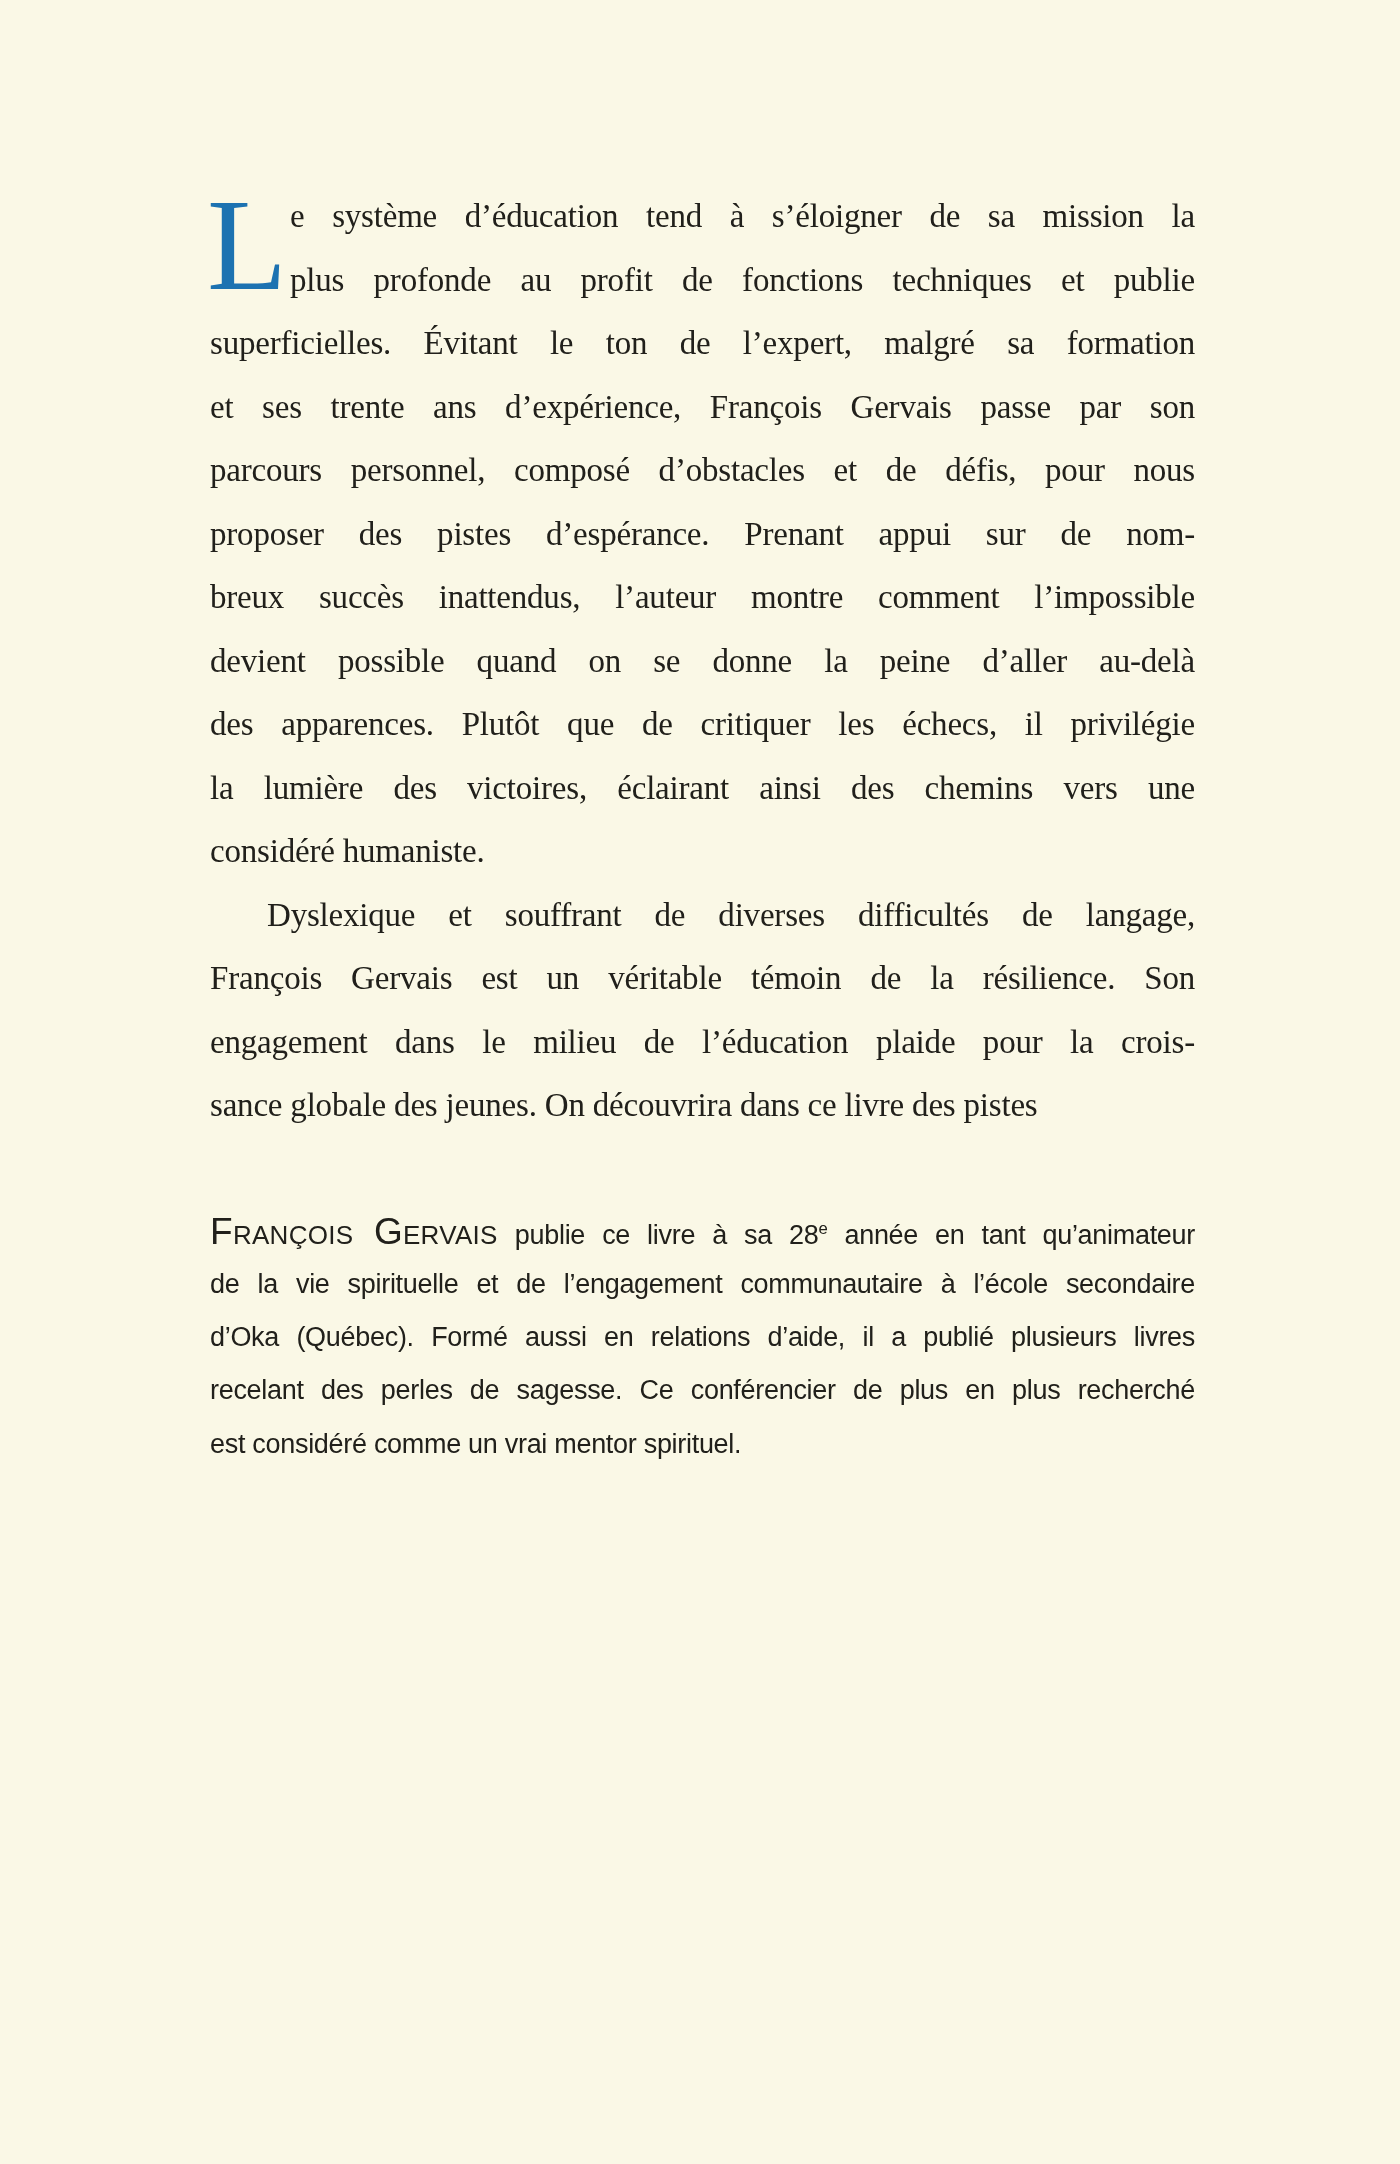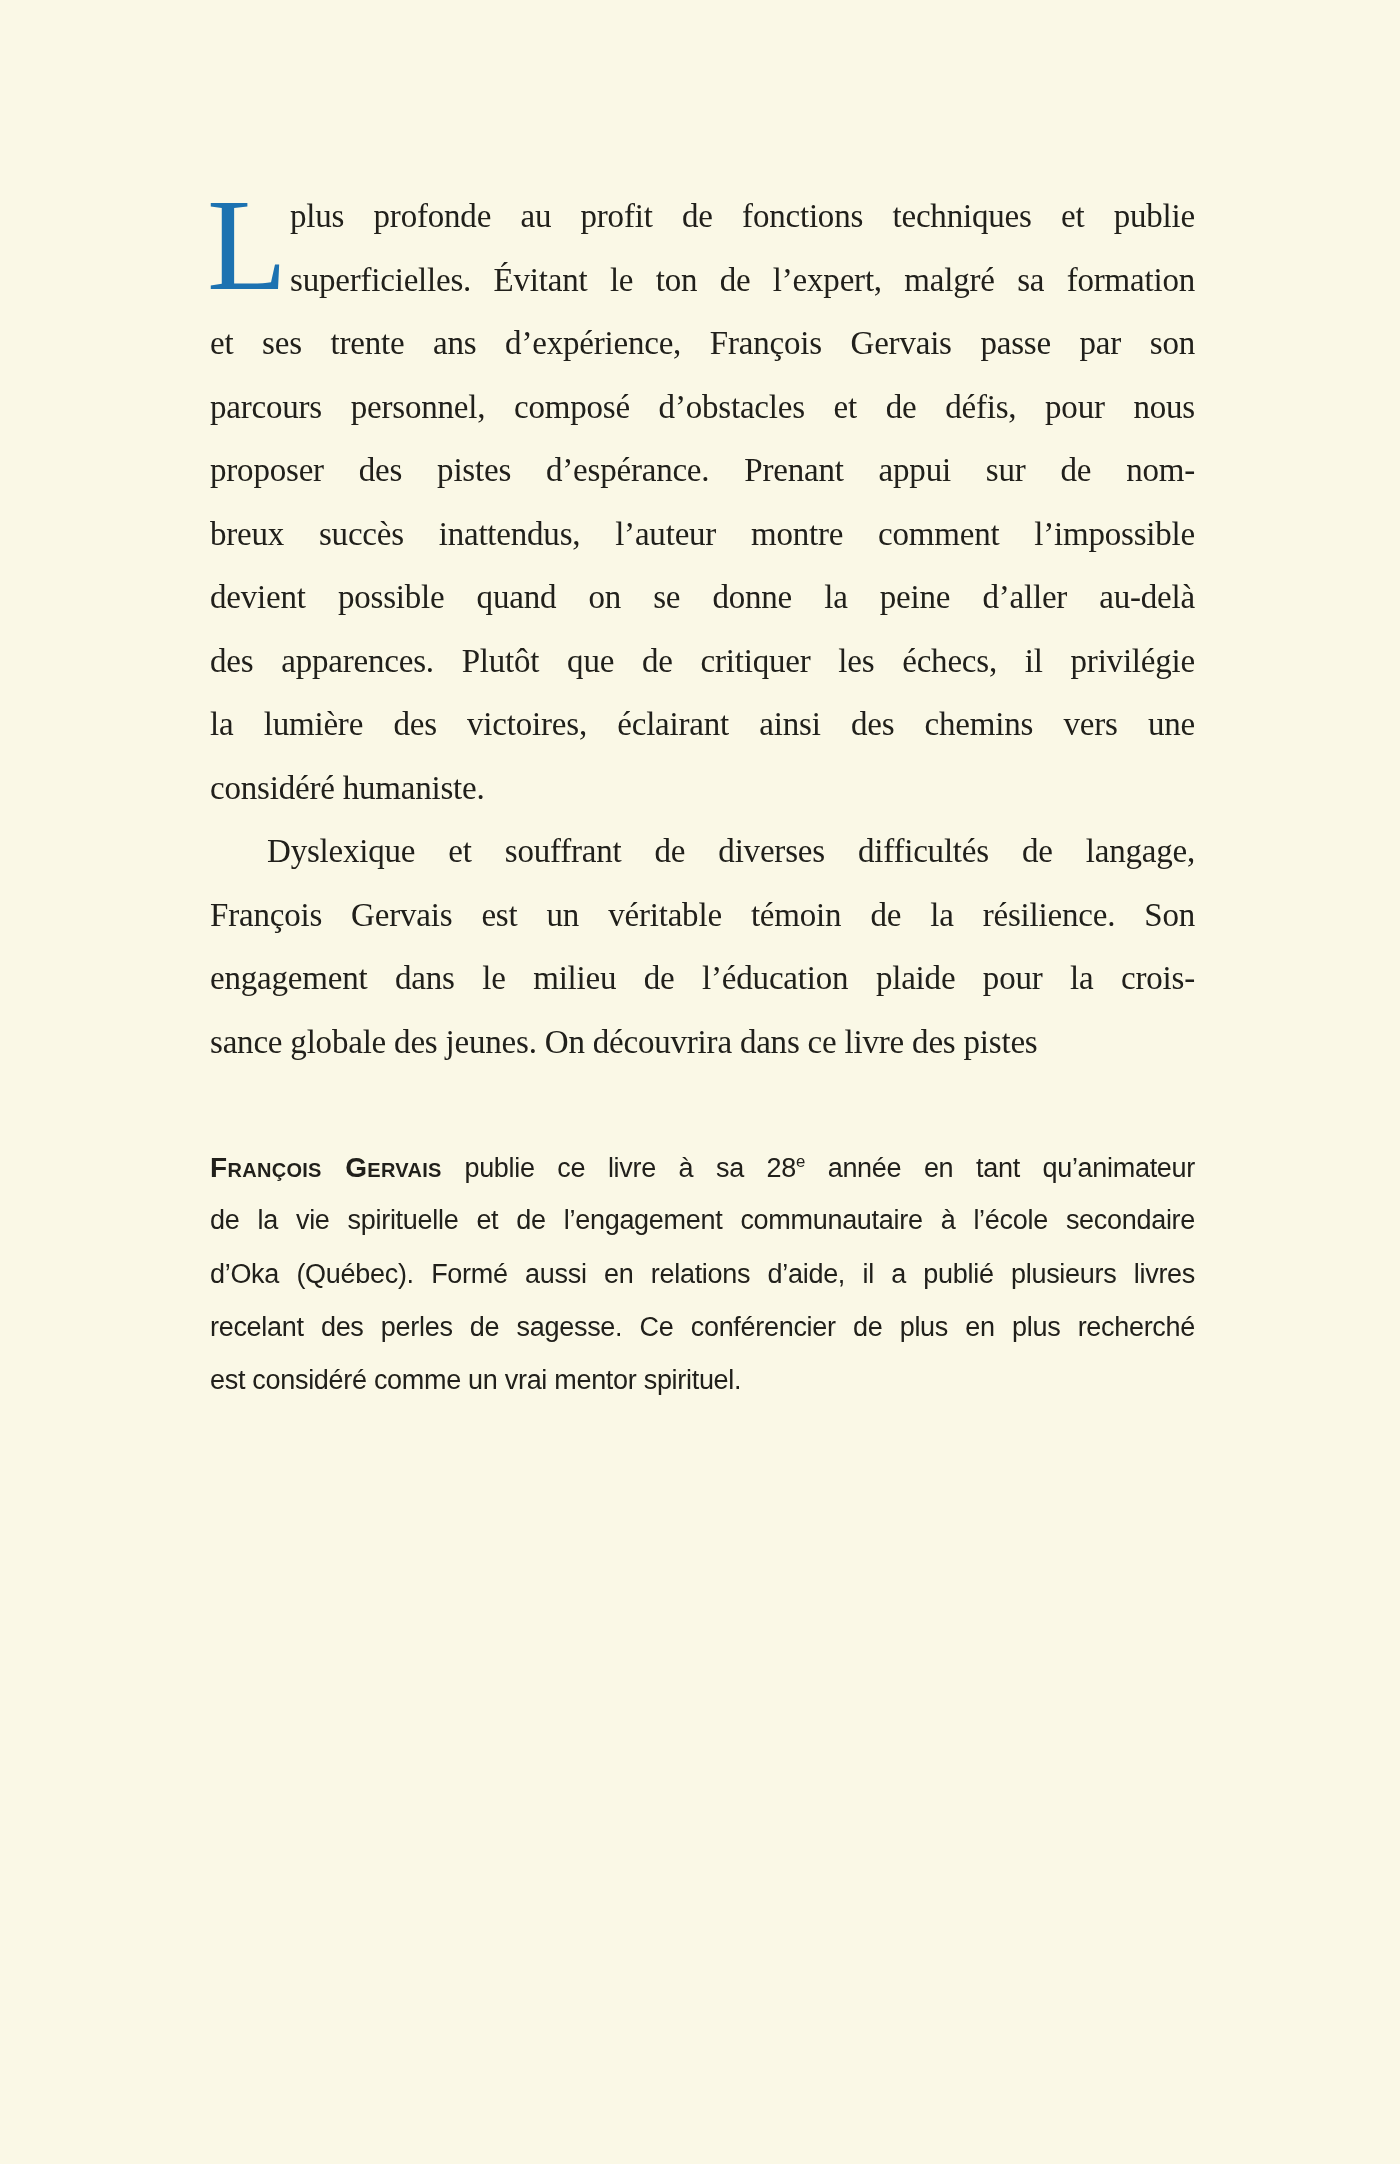--- a/index.html
+++ b/index.html
@@ -62,40 +62,41 @@
     color:var(--ink);
   }
   .bio .line{
     height:53.3px;
     line-height:53.3px;
   }
   .bio .lines > .line:last-child{
     text-align-last:left;
   }
   .bio-name{
-    font-weight:bold;
+    font-weight:normal;
     font-variant:small-caps;
-    font-size:28px;
+    font-size:37px;
     letter-spacing:0.3px;
   }
   .bio sup{
     font-size:0.62em;
     vertical-align:super;
     line-height:0;
   }
 </style>
 </head>
 <body>
 
 <div class="page">
   <div class="text-block">
 
     <div class="para para1">
       <div class="dropcap">L</div>
       <div class="lines">
+          <div class="line">e système d’éducation tend à s’éloigner de sa mission la</div>
           <div class="line">plus profonde au profit de fonctions techniques et publie</div>
           <div class="line">superficielles. Évitant le ton de l’expert, malgré sa formation</div>
           <div class="line">et ses trente ans d’expérience, François Gervais passe par son</div>
           <div class="line">parcours personnel, composé d’obstacles et de défis, pour nous</div>
           <div class="line">proposer des pistes d’espérance. Prenant appui sur de nom-</div>
           <div class="line">breux succès inattendus, l’auteur montre comment l’impossible</div>
           <div class="line">devient possible quand on se donne la peine d’aller au-delà</div>
           <div class="line">des apparences. Plutôt que de critiquer les échecs, il privilégie</div>
           <div class="line">la lumière des victoires, éclairant ainsi des chemins vers une</div>
           <div class="line">considéré humaniste.</div>

